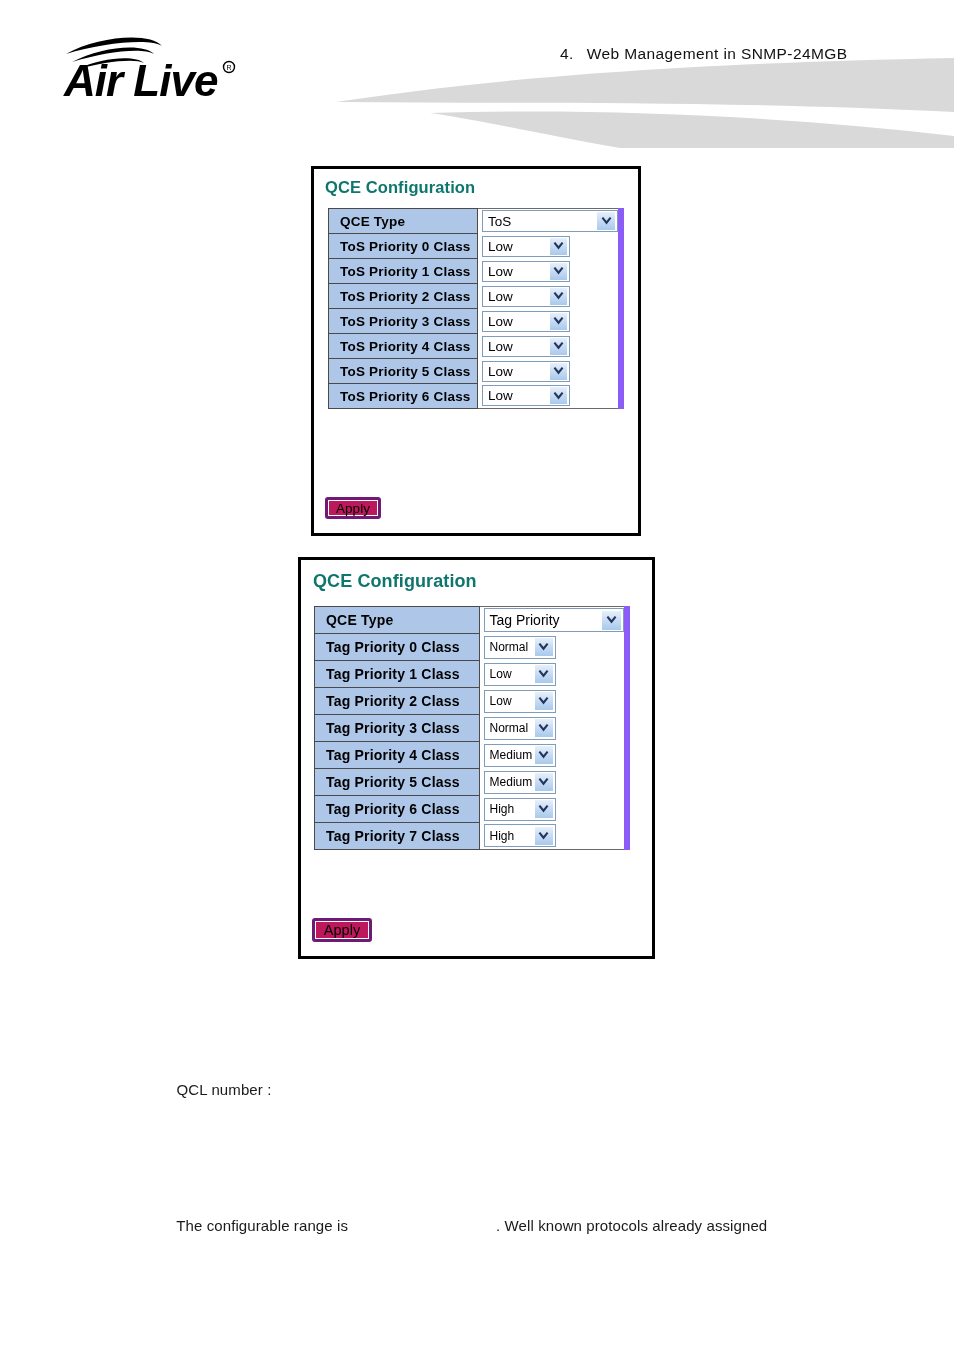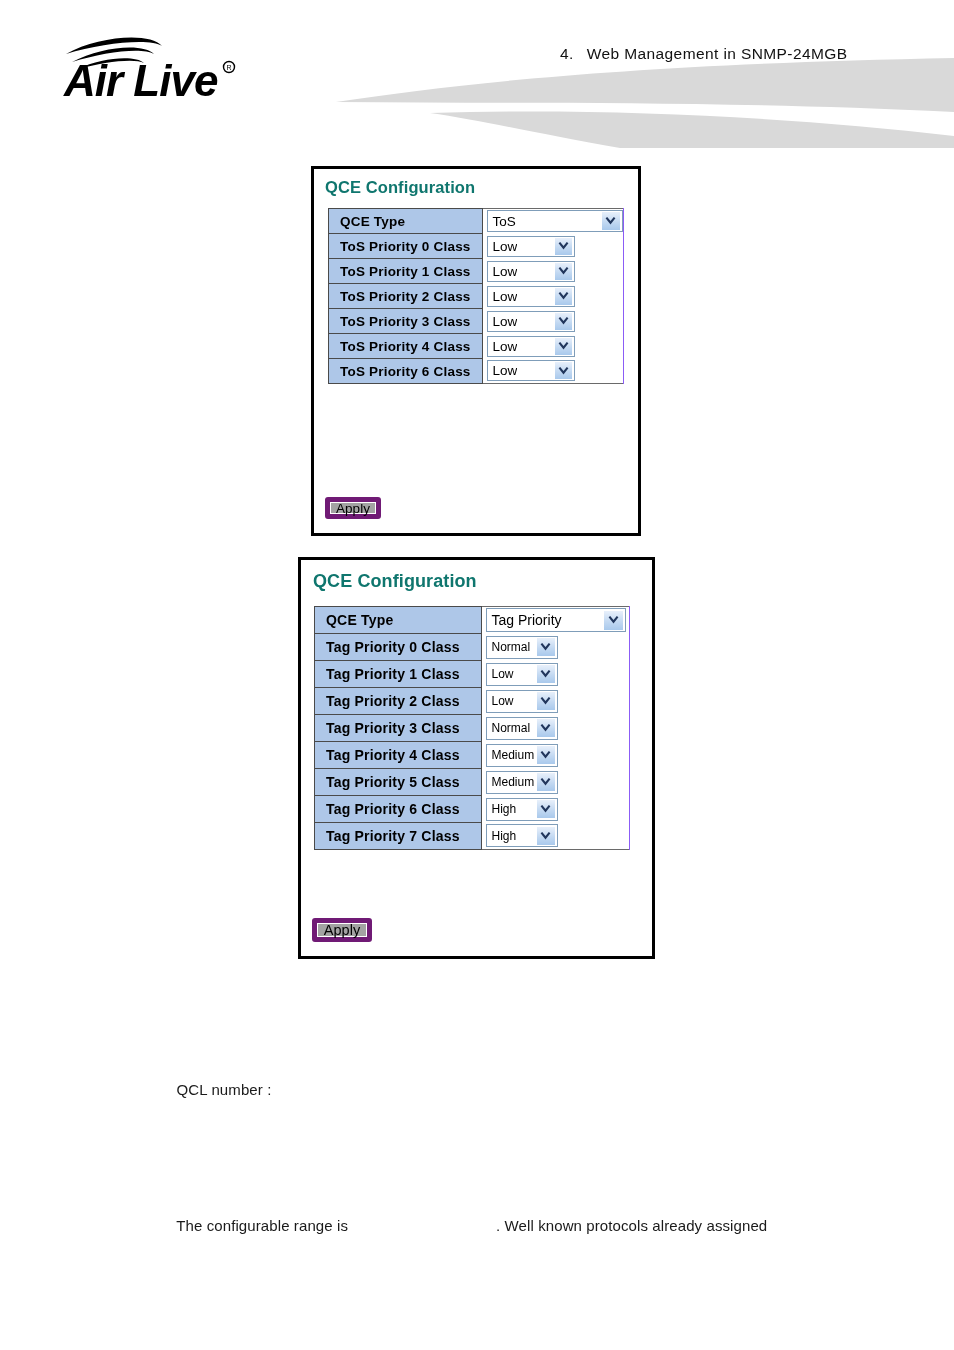--- a/index.html
+++ b/index.html
@@ -121,21 +121,21 @@
   .panel-2 .lbl-cell {
     width: 166px;
     height: 27px;
     font-size: 14px;
     padding-left: 11px;
     letter-spacing: 0.2px;
   }
   .val-cell {
     background: #ffffff;
     padding-left: 4px !important;
-    border-right: 1px solid #8b5cf6;
+    border-right: 6px solid #8b5cf6;
     box-sizing: border-box;
   }
   .panel-1 .val-cell { width: 141px; height: 25px; }
   .panel-2 .val-cell { width: 148px; height: 27px; }
 
   
   .sel {
     display: inline-flex;
     align-items: center;
     justify-content: space-between;
@@ -170,22 +170,22 @@
 
   
   .panel-2 .sel-wide { width: 140px; height: 24px; font-size: 14px; }
   .panel-2 .sel-wide .sel-arrow { width: 20px; height: 19px; margin-right: 2px; }
   .panel-2 .sel-narrow { width: 72px; height: 23px; font-size: 12px; }
   .panel-2 .sel-narrow .sel-arrow { width: 19px; height: 18px; margin-right: 2px; }
 
   
   .apply-btn {
     position: absolute;
-    background: #a3a3a3;
-    border: 5px solid #701a75;
+    background: #be185d;
+    border: 3px solid #701a75;
     border-radius: 3px;
     color: #000000;
     font-family: "Liberation Sans", sans-serif;
     display: flex;
     align-items: center;
     justify-content: center;
     box-sizing: border-box;
     box-shadow: inset 0 0 0 1px #ffffff;
   }
   .panel-1 .apply-btn {
@@ -308,20 +308,31 @@
           <td class="val-cell"><div class="sel sel-narrow">
               <span class="sel-text">Low</span>
               <span class="sel-arrow">
                 <svg width="11" height="8" viewBox="0 0 11 8" aria-hidden="true">
                   <path d="M0.6 1.2 L2.2 0 L5.5 4.1 L8.8 0 L10.4 1.2 L5.5 7.4 Z" fill="#21365c"></path>
                 </svg>
               </span>
             </div></td>
         </tr>
         <tr>
+          <td class="lbl-cell">ToS Priority 5 Class</td>
+          <td class="val-cell"><div class="sel sel-narrow">
+              <span class="sel-text">Low</span>
+              <span class="sel-arrow">
+                <svg width="11" height="8" viewBox="0 0 11 8" aria-hidden="true">
+                  <path d="M0.6 1.2 L2.2 0 L5.5 4.1 L8.8 0 L10.4 1.2 L5.5 7.4 Z" fill="#21365c"></path>
+                </svg>
+              </span>
+            </div></td>
+        </tr>
+        <tr>
           <td class="lbl-cell">ToS Priority 6 Class</td>
           <td class="val-cell"><div class="sel sel-narrow">
               <span class="sel-text">Low</span>
               <span class="sel-arrow">
                 <svg width="11" height="8" viewBox="0 0 11 8" aria-hidden="true">
                   <path d="M0.6 1.2 L2.2 0 L5.5 4.1 L8.8 0 L10.4 1.2 L5.5 7.4 Z" fill="#21365c"></path>
                 </svg>
               </span>
             </div></td>
         </tr>

